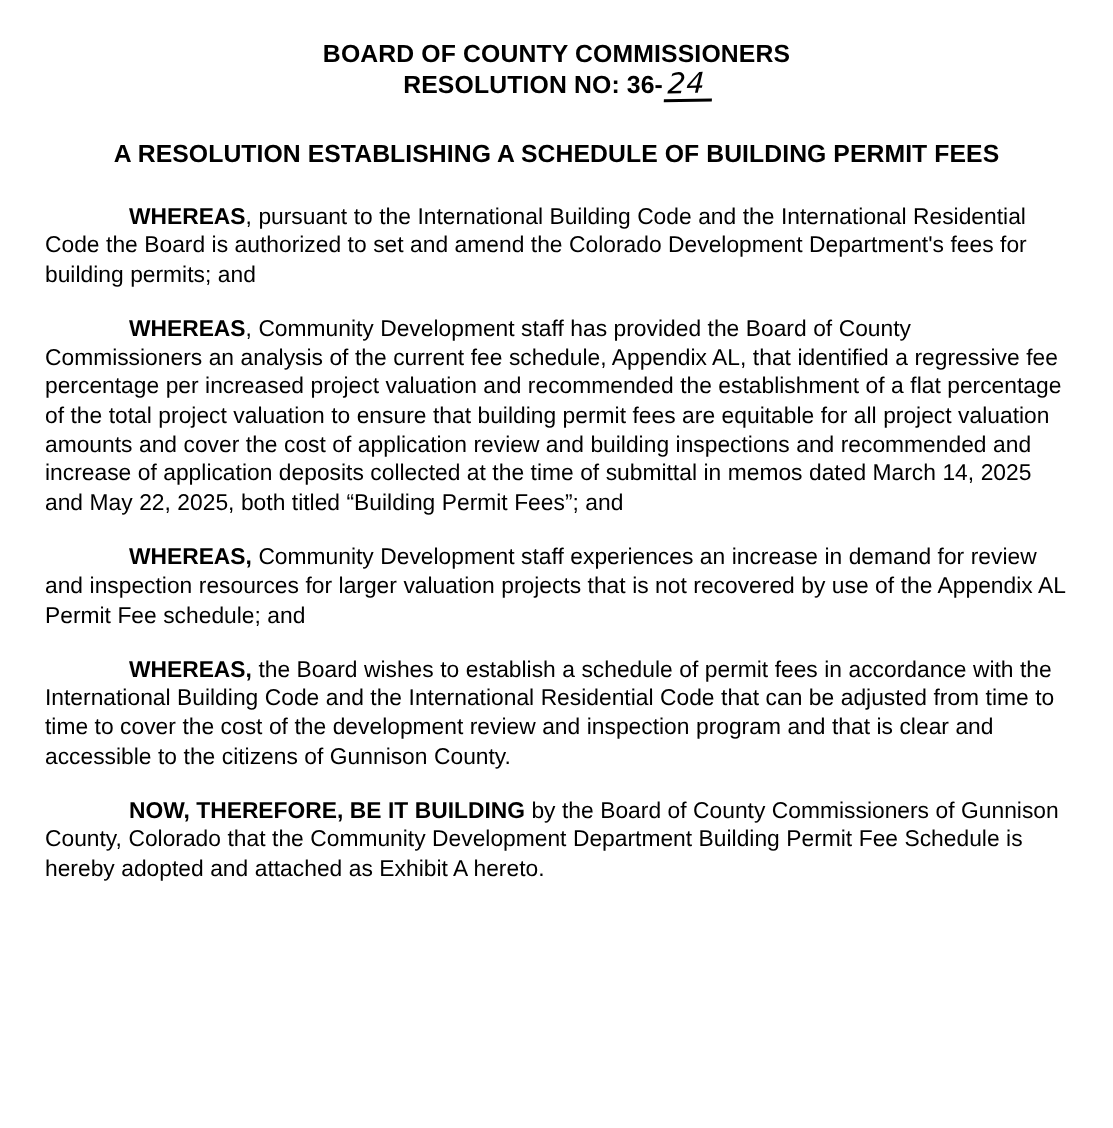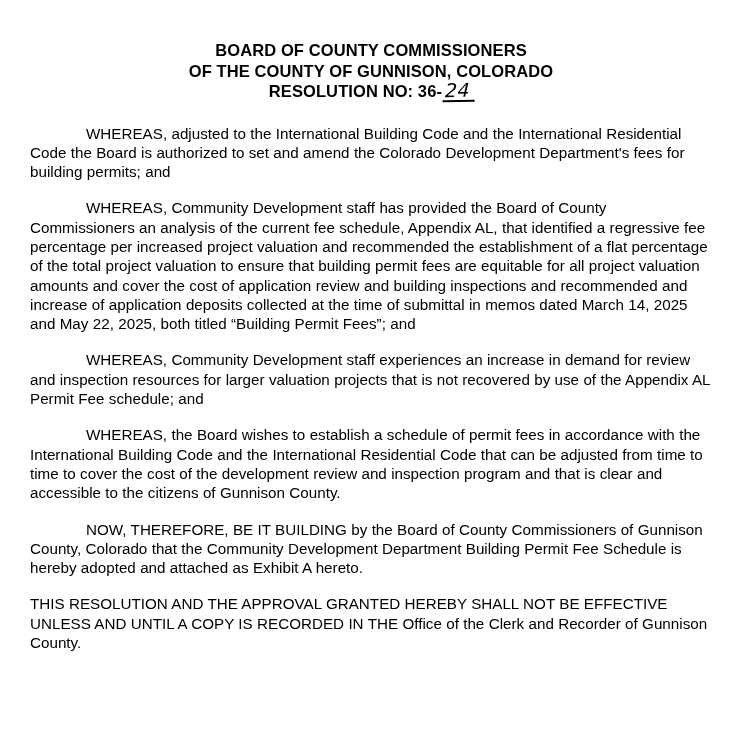--- a/index.html
+++ b/index.html
@@ -14,21 +14,21 @@
     color: #000000;
     -webkit-font-smoothing: antialiased;
   }
   .page {
     position: relative;
     width: 742px;
     height: 752px;
     background: #ffffff;
     overflow: hidden;
     box-sizing: border-box;
-    padding: 14px 30px;
+    padding: 0 30px;
   }
 
   
   .doc-header {
     text-align: center;
     padding-top: 26px;
     font-weight: bold;
     font-size: 16.5px;
     line-height: 20.5px;
     letter-spacing: 0.1px;
@@ -90,45 +90,44 @@
     word-spacing: 0.1px;
   }
   p.indent {
     text-indent: 56px;
   }
   p.flush {
     text-indent: 0;
   }
   .i { }
   .lead {
-    font-weight: normal;
+    font-weight: bold;
   }
 </style>
 </head>
 <body>
 
 <div class="page">
 
   <div class="doc-header">
     <span class="hline">BOARD OF COUNTY COMMISSIONERS</span>
-    <span class="hline">OF THE COUNTY OF GUNNISON, COLORADO</span>
     <span class="hline reso-line">
       <span>RESOLUTION NO: 36-</span><span class="reso-number">24</span>
     </span>
   </div>
 
+  <div class="doc-title">A RESOLUTION ESTABLISHING A SCHEDULE OF BUILDING PERMIT FEES</div>
 
   <div class="body-copy">
 
-    <p class="para indent"><span class="lead">WHEREAS</span><span>, adjusted to the </span><span class="i">International Building Code</span><span> and the </span><span class="i">International Residential Code</span><span> the Board is authorized to set and amend the Colorado Development Department's fees for building permits; and</span></p>
+    <p class="para indent"><span class="lead">WHEREAS</span><span>, pursuant to the </span><span class="i">International Building Code</span><span> and the </span><span class="i">International Residential Code</span><span> the Board is authorized to set and amend the Colorado Development Department's fees for building permits; and</span></p>
 
     <p class="para indent"><span class="lead">WHEREAS</span><span>, Community Development staff has provided the Board of County Commissioners an analysis of the current fee schedule, Appendix AL, that identified a regressive fee percentage per increased project valuation and recommended the establishment of a flat percentage of the total project valuation to ensure that building permit fees are equitable for all project valuation amounts and cover the cost of application review and building inspections and recommended and increase of application deposits collected at the time of submittal in memos dated March 14, 2025 and May 22, 2025, both titled “Building Permit Fees”; and</span></p>
 
     <p class="para indent"><span class="lead">WHEREAS,</span><span> Community Development staff experiences an increase in demand for review and inspection resources for larger valuation projects that is not recovered by use of the Appendix AL Permit Fee schedule; and</span></p>
 
     <p class="para indent"><span class="lead">WHEREAS,</span><span> the Board wishes to establish a schedule of permit fees in accordance with the </span><span class="i">International Building Code</span><span> and the </span><span class="i">International Residential Code</span><span> that can be adjusted from time to time to cover the cost of the development review and inspection program and that is clear and accessible to the citizens of Gunnison County.</span></p>
 
     <p class="para indent"><span class="lead">NOW, THEREFORE, BE IT BUILDING</span><span> by the Board of County Commissioners of Gunnison County, Colorado that the Community Development Department Building Permit Fee Schedule is hereby adopted and attached as Exhibit A hereto.</span></p>
 
-    <p class="para flush"><span class="lead">THIS RESOLUTION AND THE APPROVAL GRANTED HEREBY</span><span> SHALL NOT BE EFFECTIVE UNLESS AND UNTIL A COPY IS RECORDED IN THE Office of the Clerk and Recorder of Gunnison County.</span></p>
 
   </div>
 </div>
 
 </body></html>

